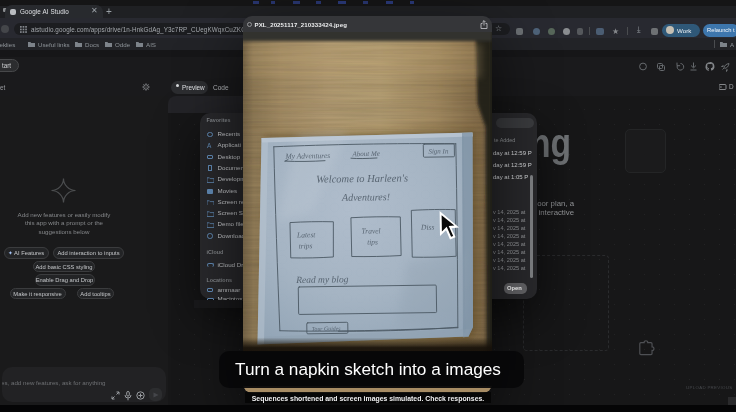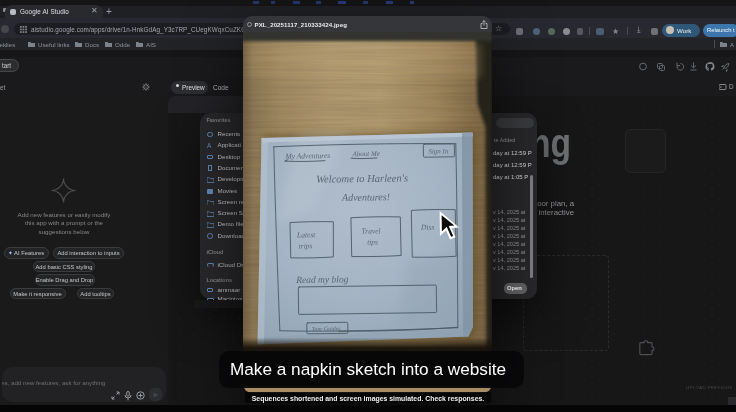--- a/index.html
+++ b/index.html
@@ -385,20 +385,20 @@
       <rect x="0" y="354" width="255" height="7.5" fill="#a78c64"></rect>
     </svg>
   </div>
 
   <svg class="abs" style="left:437px;top:210px;z-index:40;" width="24" height="33" viewBox="0 0 24 33">
     <path d="M2.6,1 L3,26 L9,20.2 L13,29.6 L18.6,27.2 L14.5,18.2 L22,17.5 Z" fill="#fff"></path>
     <path d="M4.6,5.3 L4.9,21.4 L9.7,16.7 L14.1,26.8 L16.2,25.9 L11.7,15.9 L17.4,15.4 Z" fill="#0a0a0a"></path>
   </svg>
 
   <div class="abs" style="left:218.5px;top:350.5px;width:305px;height:37.5px;border-radius:10px;background:rgba(7,7,8,0.95);z-index:50;"></div>
-  <div class="abs" style="left:0;top:358.5px;width:736px;text-align:center;font-size:17.2px;color:#fff;z-index:51;">Make a napkin sketch into a website</div>
+  <div class="abs" style="left:0;top:358.5px;width:736px;text-align:center;font-size:17.2px;color:#fff;z-index:51;">Turn a napkin sketch into a images</div>
   <div class="abs" style="left:245px;top:392px;width:246px;height:11px;background:rgba(5,5,5,0.9);z-index:50;"></div>
   <div class="abs" style="left:0;top:394.5px;width:736px;text-align:center;font-size:6.9px;font-weight:bold;color:#f0f0f1;z-index:51;">Sequences shortened and screen images simulated. Check responses.</div>
 
   <div class="abs" style="left:728px;top:397px;width:8px;height:9px;background:#2a2a2c;z-index:52;"></div>
   <div class="abs" style="left:0;top:405px;width:736px;height:7px;background:#050506;z-index:53;"></div>
 
 </div>
 
 </body></html>

